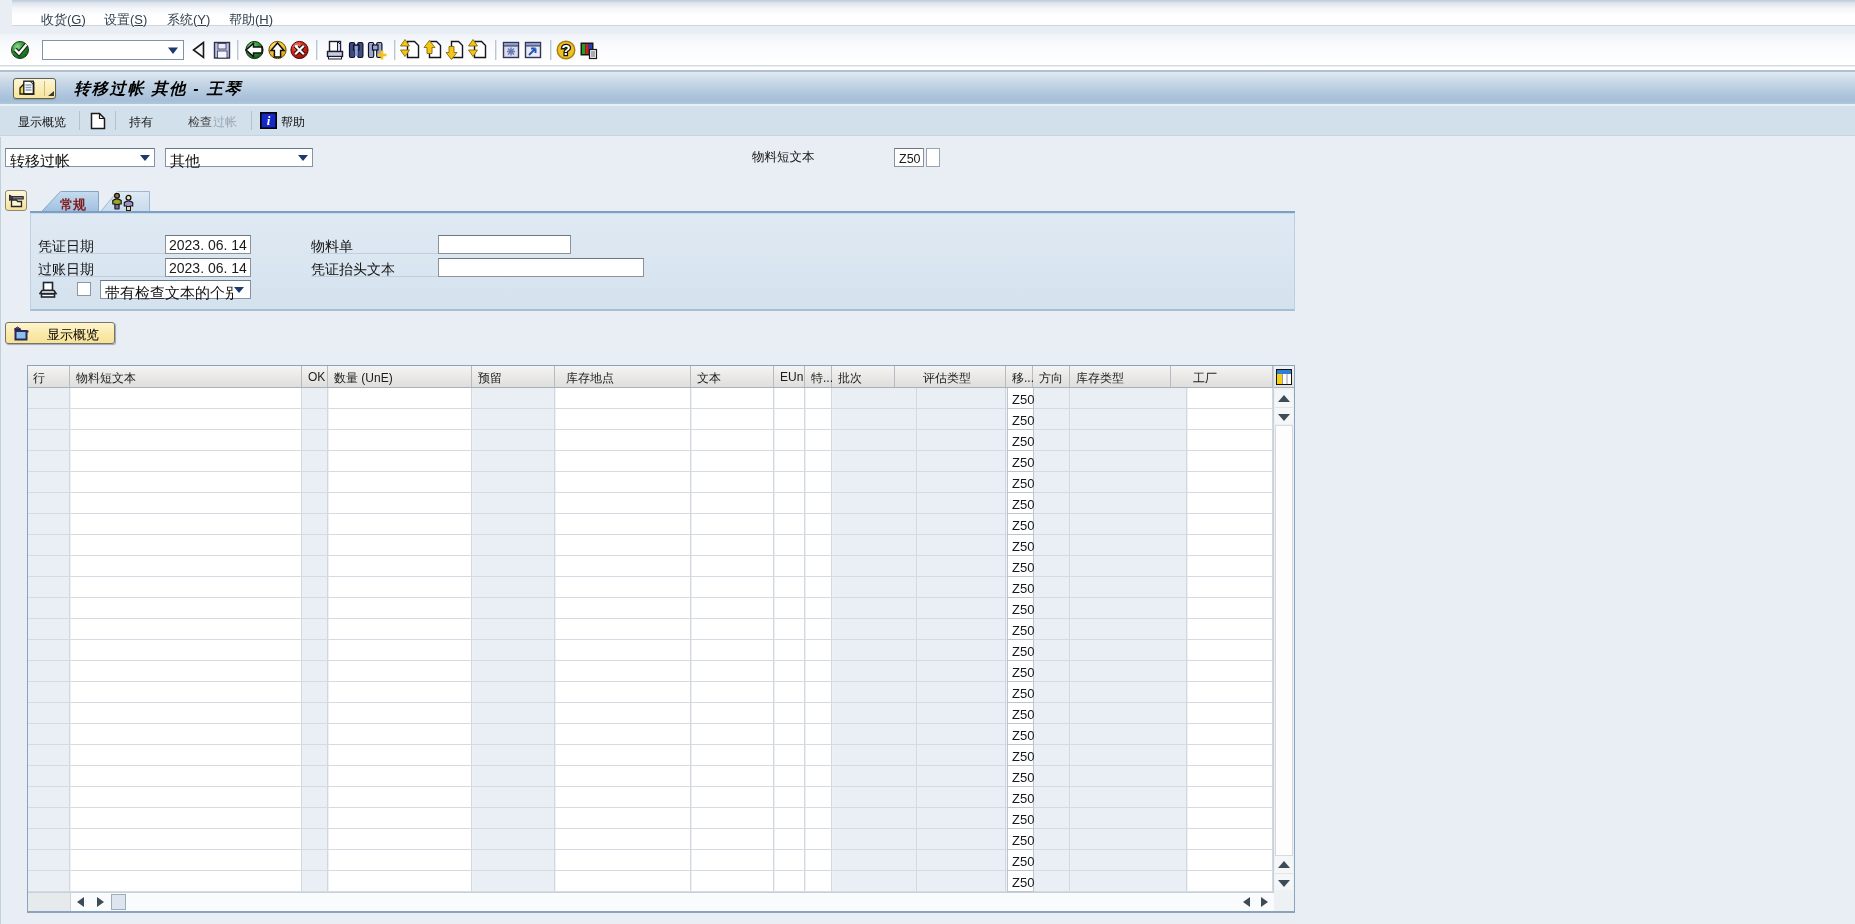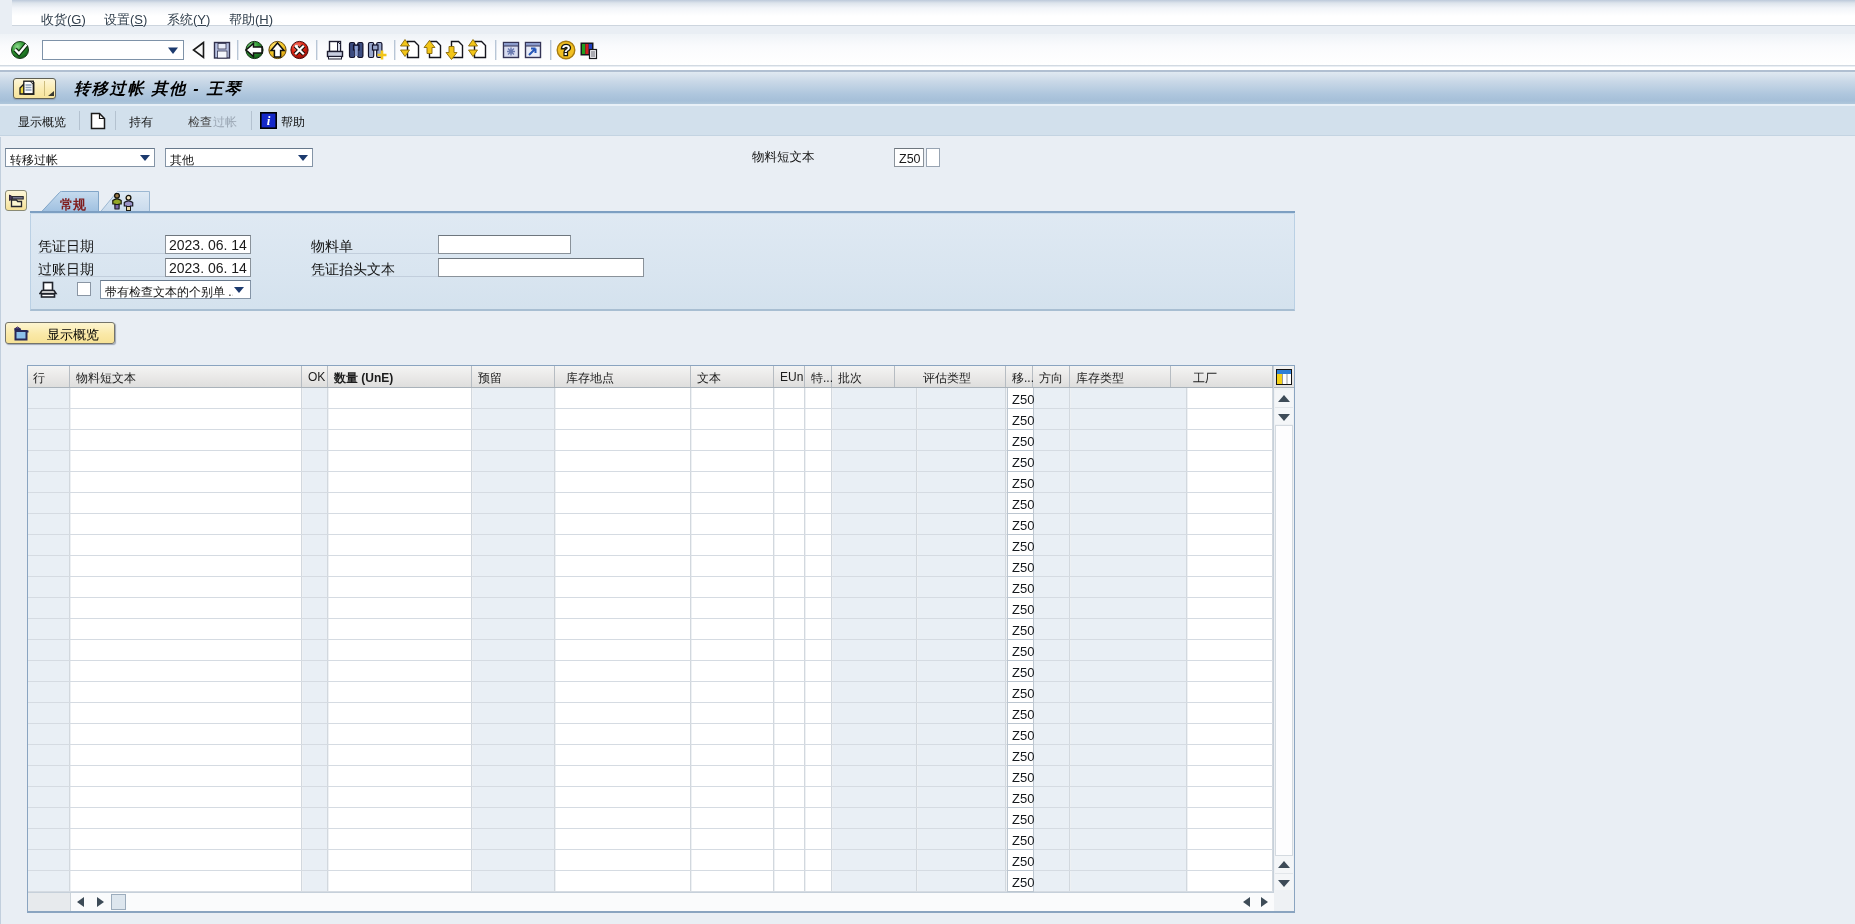--- a/index.html
+++ b/index.html
@@ -17,21 +17,21 @@
 #gapwhite { position:absolute; left:0; top:67px; width:1855px; height:3px; background:#ffffff; }
 #hline1 { position:absolute; left:0; top:70px; width:1855px; height:2px; background:#b0bfd1; }
 #titlebar { position:absolute; left:0; top:72px; width:1855px; height:32px;
   background:linear-gradient(180deg,#e0e9f1 0,#c9d8e7 30%,#aec6dd 70%,#a5bfd8 90%,#b0c7db 100%); }
 #titlesep { position:absolute; left:0; top:104px; width:1855px; height:2px; background:#e8f0f7; }
 #appbar { position:absolute; left:0; top:106px; width:1855px; height:30px; background:#d2e0ec; border-bottom:1px solid #c4d4e2; }
 .vsep { position:absolute; top:5px; width:1px; height:19px; background:#b4c2d0; }
 
 
 .ddfield { position:absolute; height:19px; background:#ffffff; border:1px solid #8494a6; border-top-color:#68798c; }
-.ddfield .txt { position:absolute; left:4px; top:3px; font-size:12px; color:#111; white-space:nowrap; }
+.ddfield .txt { position:absolute; left:4px; top:3px; font-size:15px; color:#111; white-space:nowrap; }
 .ddarrow { position:absolute; width:0; height:0; border-left:5px solid transparent; border-right:5px solid transparent; border-top:6px solid #1c3a6e; }
 .inp { position:absolute; background:#ffffff; border:1px solid #8a929a; border-top-color:#6e767e; }
 .lbl { position:absolute; font-size:12px; color:#141414; white-space:nowrap; }
 
 
 #tbtn { position:absolute; left:13px; top:78px; width:43px; height:21px; border:1px solid #5f5f53;
   border-radius:3px; background:linear-gradient(180deg,#fdf6d8 0,#fbedb5 50%,#f6e49c 100%); box-shadow:0 1px 1px rgba(120,130,150,.5); }
 #tbtn .sep { position:absolute; left:30px; top:2px; width:1px; height:15px; background:#cdbd7e; }
 #tbtn .cor { position:absolute; left:34px; top:12px; width:0; height:0; border-left:6px solid transparent; border-bottom:5px solid #3a3a30; }
 #title { position:absolute; left:74px; top:79px; font-size:16px; font-weight:bold; font-style:italic; color:#000; letter-spacing:1.8px; }
@@ -320,21 +320,21 @@
   <div id="thead">
     <div class="hc" style="left:0px; width:42px;">
         <span>行</span>
       </div>
     <div class="hc" style="left:43px; width:231px;">
         <span>物料短文本</span>
       </div>
     <div class="hc" style="left:275px; width:25px;">
         <span>OK</span>
       </div>
-    <div class="hc" style="left:301px; width:143px;font-weight:bold;">
+    <div class="hc" style="left:301px; width:143px;">
         <span>数量 (UnE)</span>
       </div>
     <div class="hc" style="left:445px; width:82px;">
         <span>预留</span>
       </div>
     <div class="hc" style="left:528px; width:135px;">
         <span style="left:10px;">库存地点</span>
       </div>
     <div class="hc" style="left:664px; width:82px;">
         <span>文本</span>

